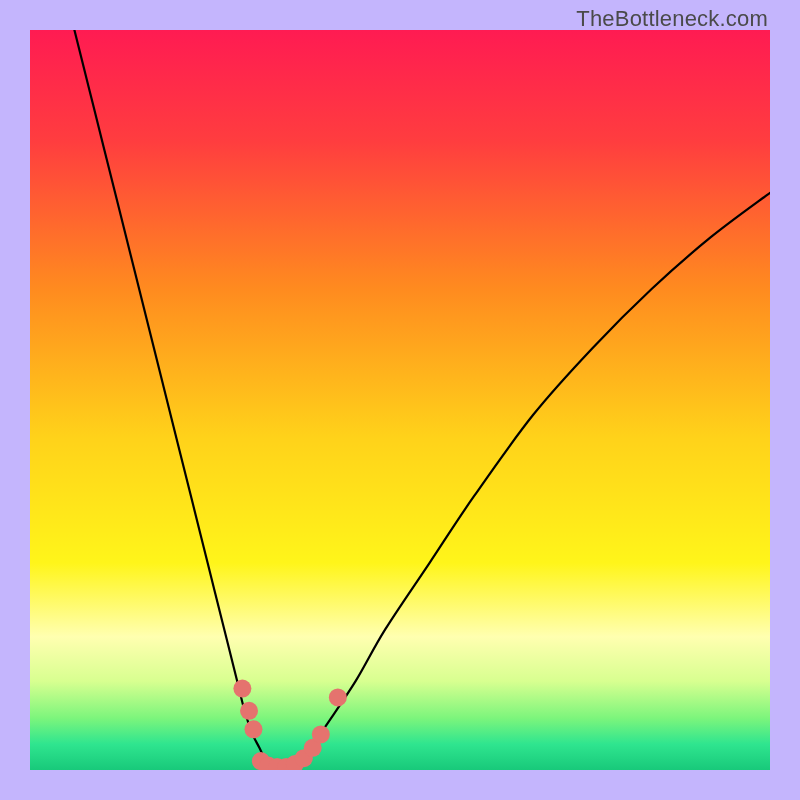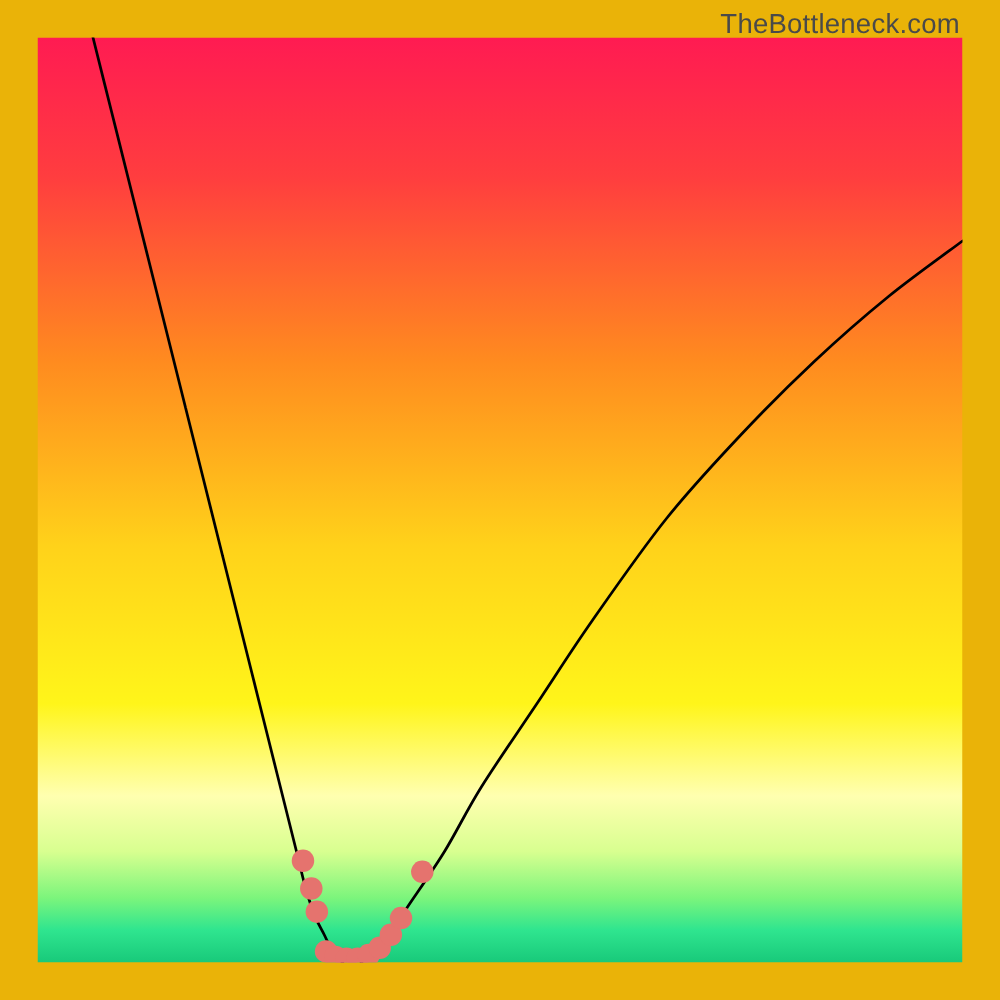--- a/index.html
+++ b/index.html
@@ -8,21 +8,21 @@
     width: 800px;
     height: 800px;
     overflow: hidden;
     background: #000;
     font-family: Arial, Helvetica, sans-serif;
   }
   .stage {
     position: relative;
     width: 800px;
     height: 800px;
-    background: #eab308;
+    background: #c4b5fd;
   }
   .plot {
     position: absolute;
     left: 30px;
     top: 30px;
     width: 740px;
     height: 740px;
   }
   .gradient {
     position: absolute;

